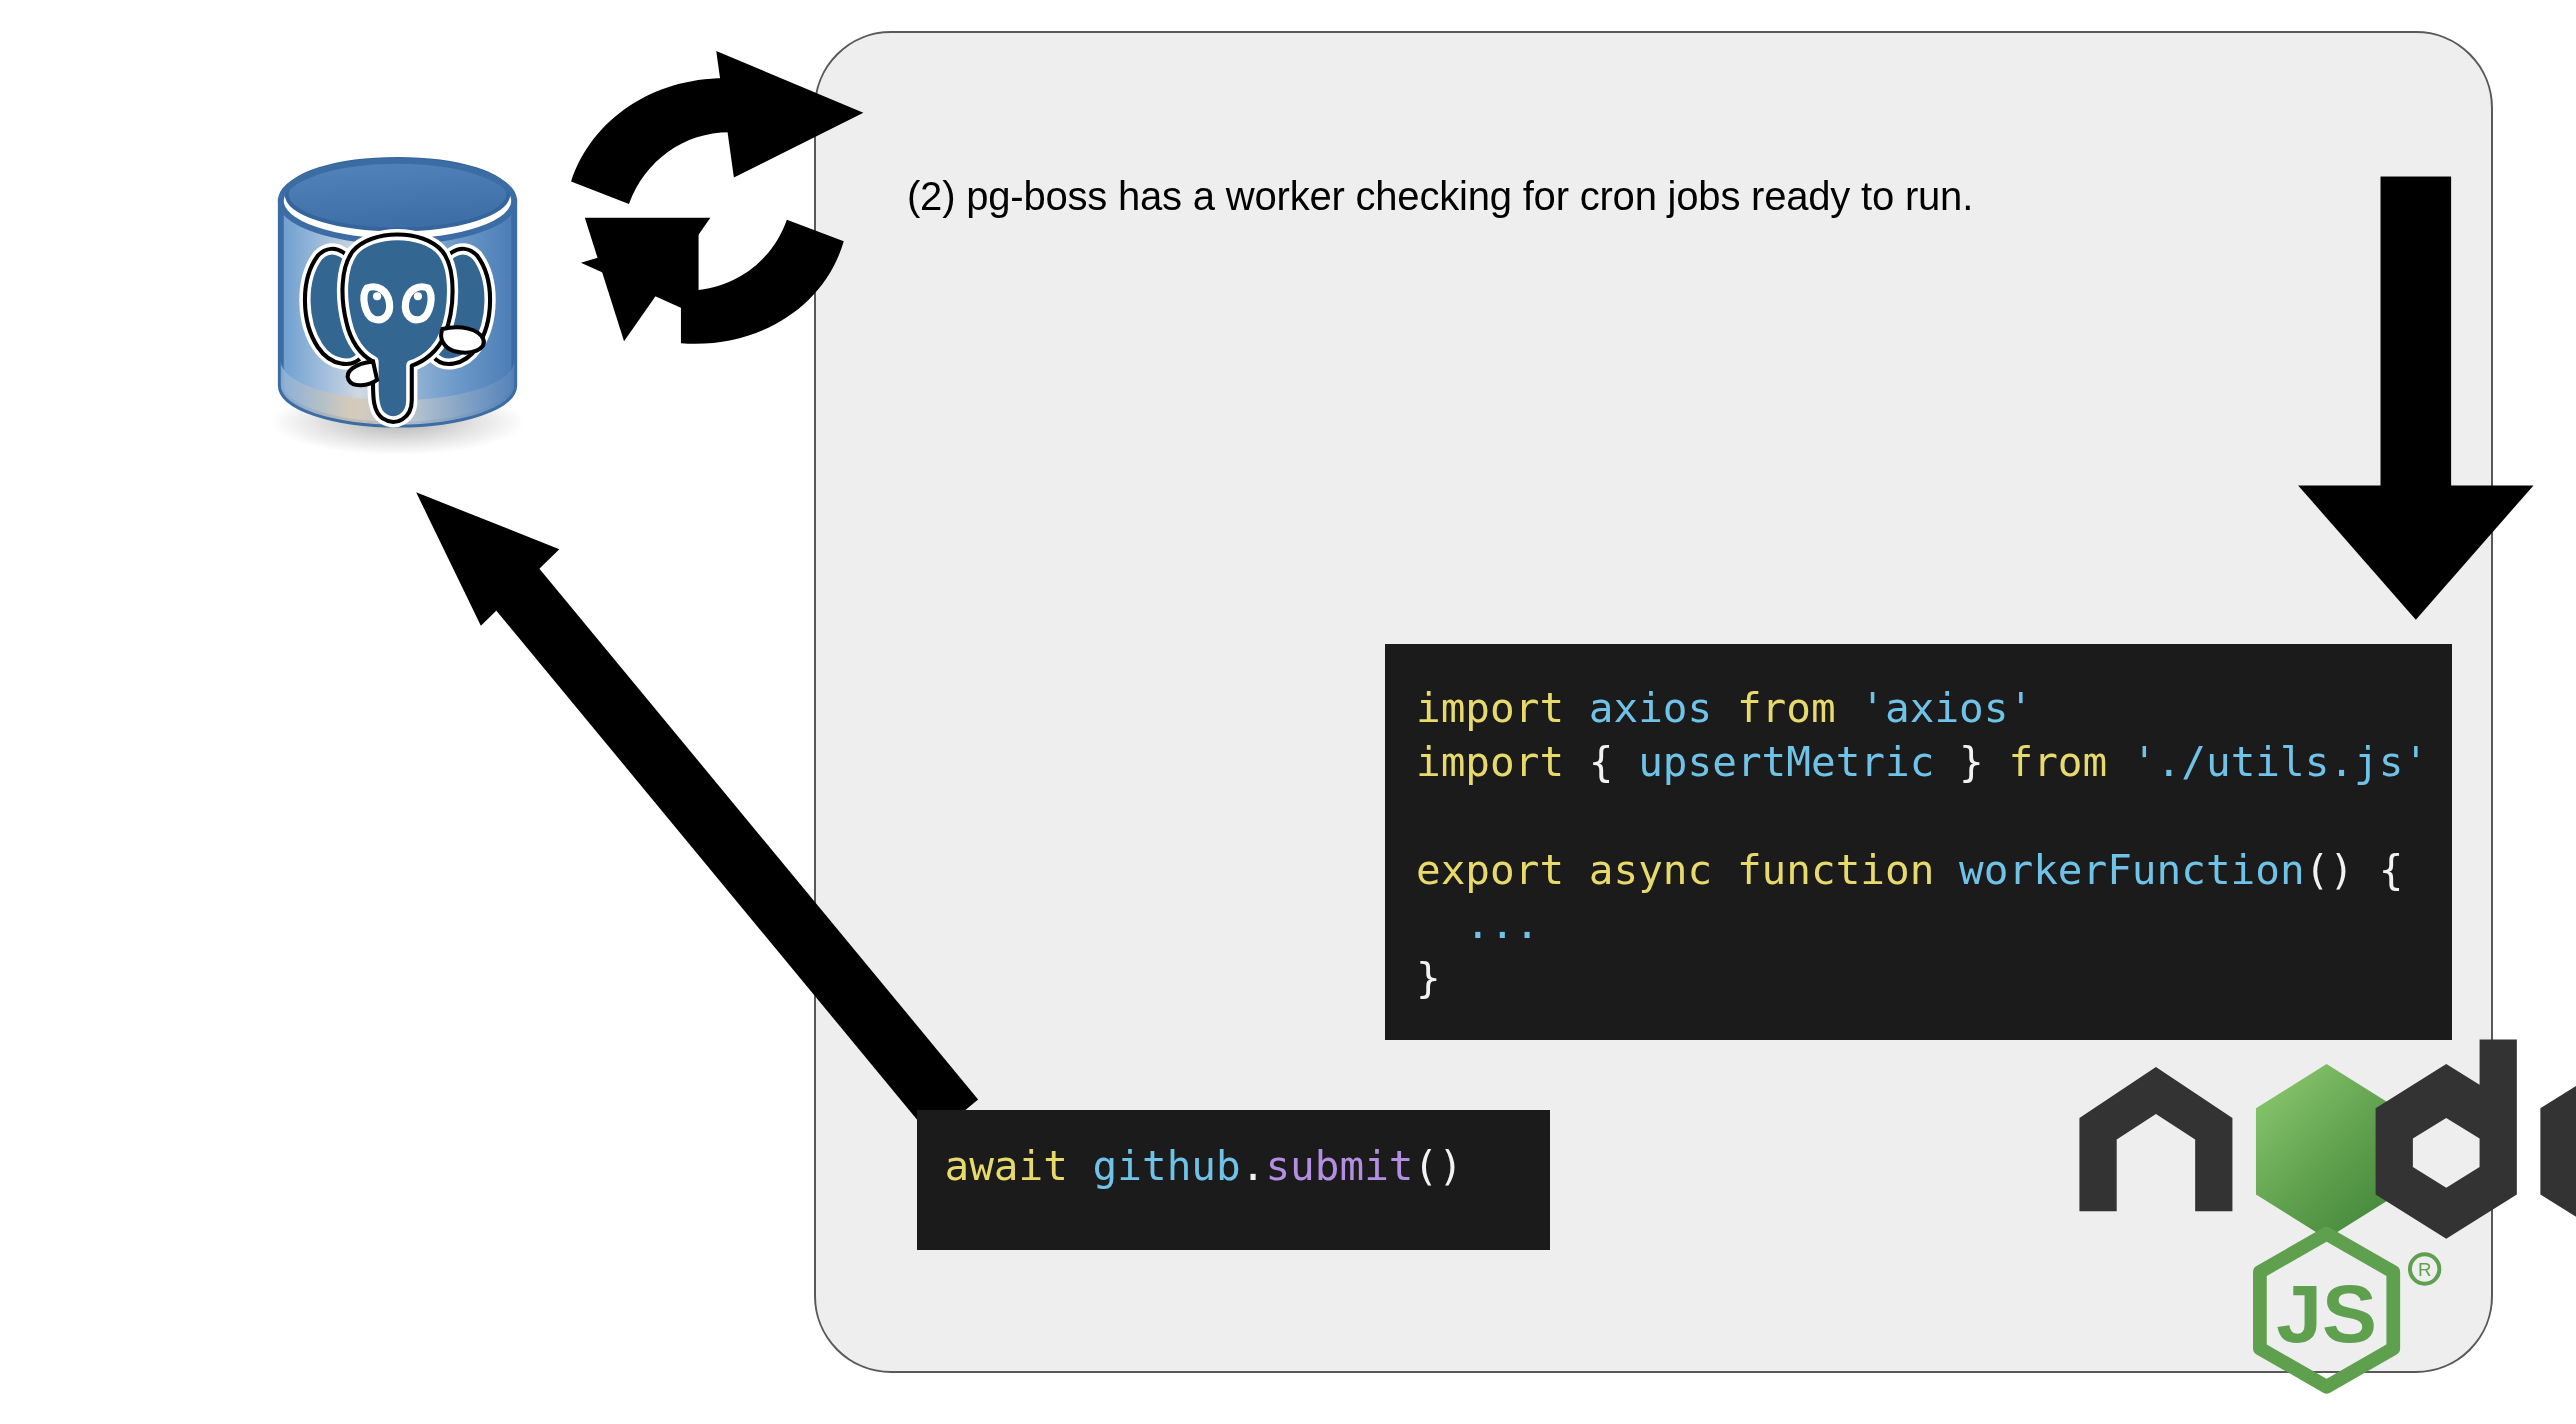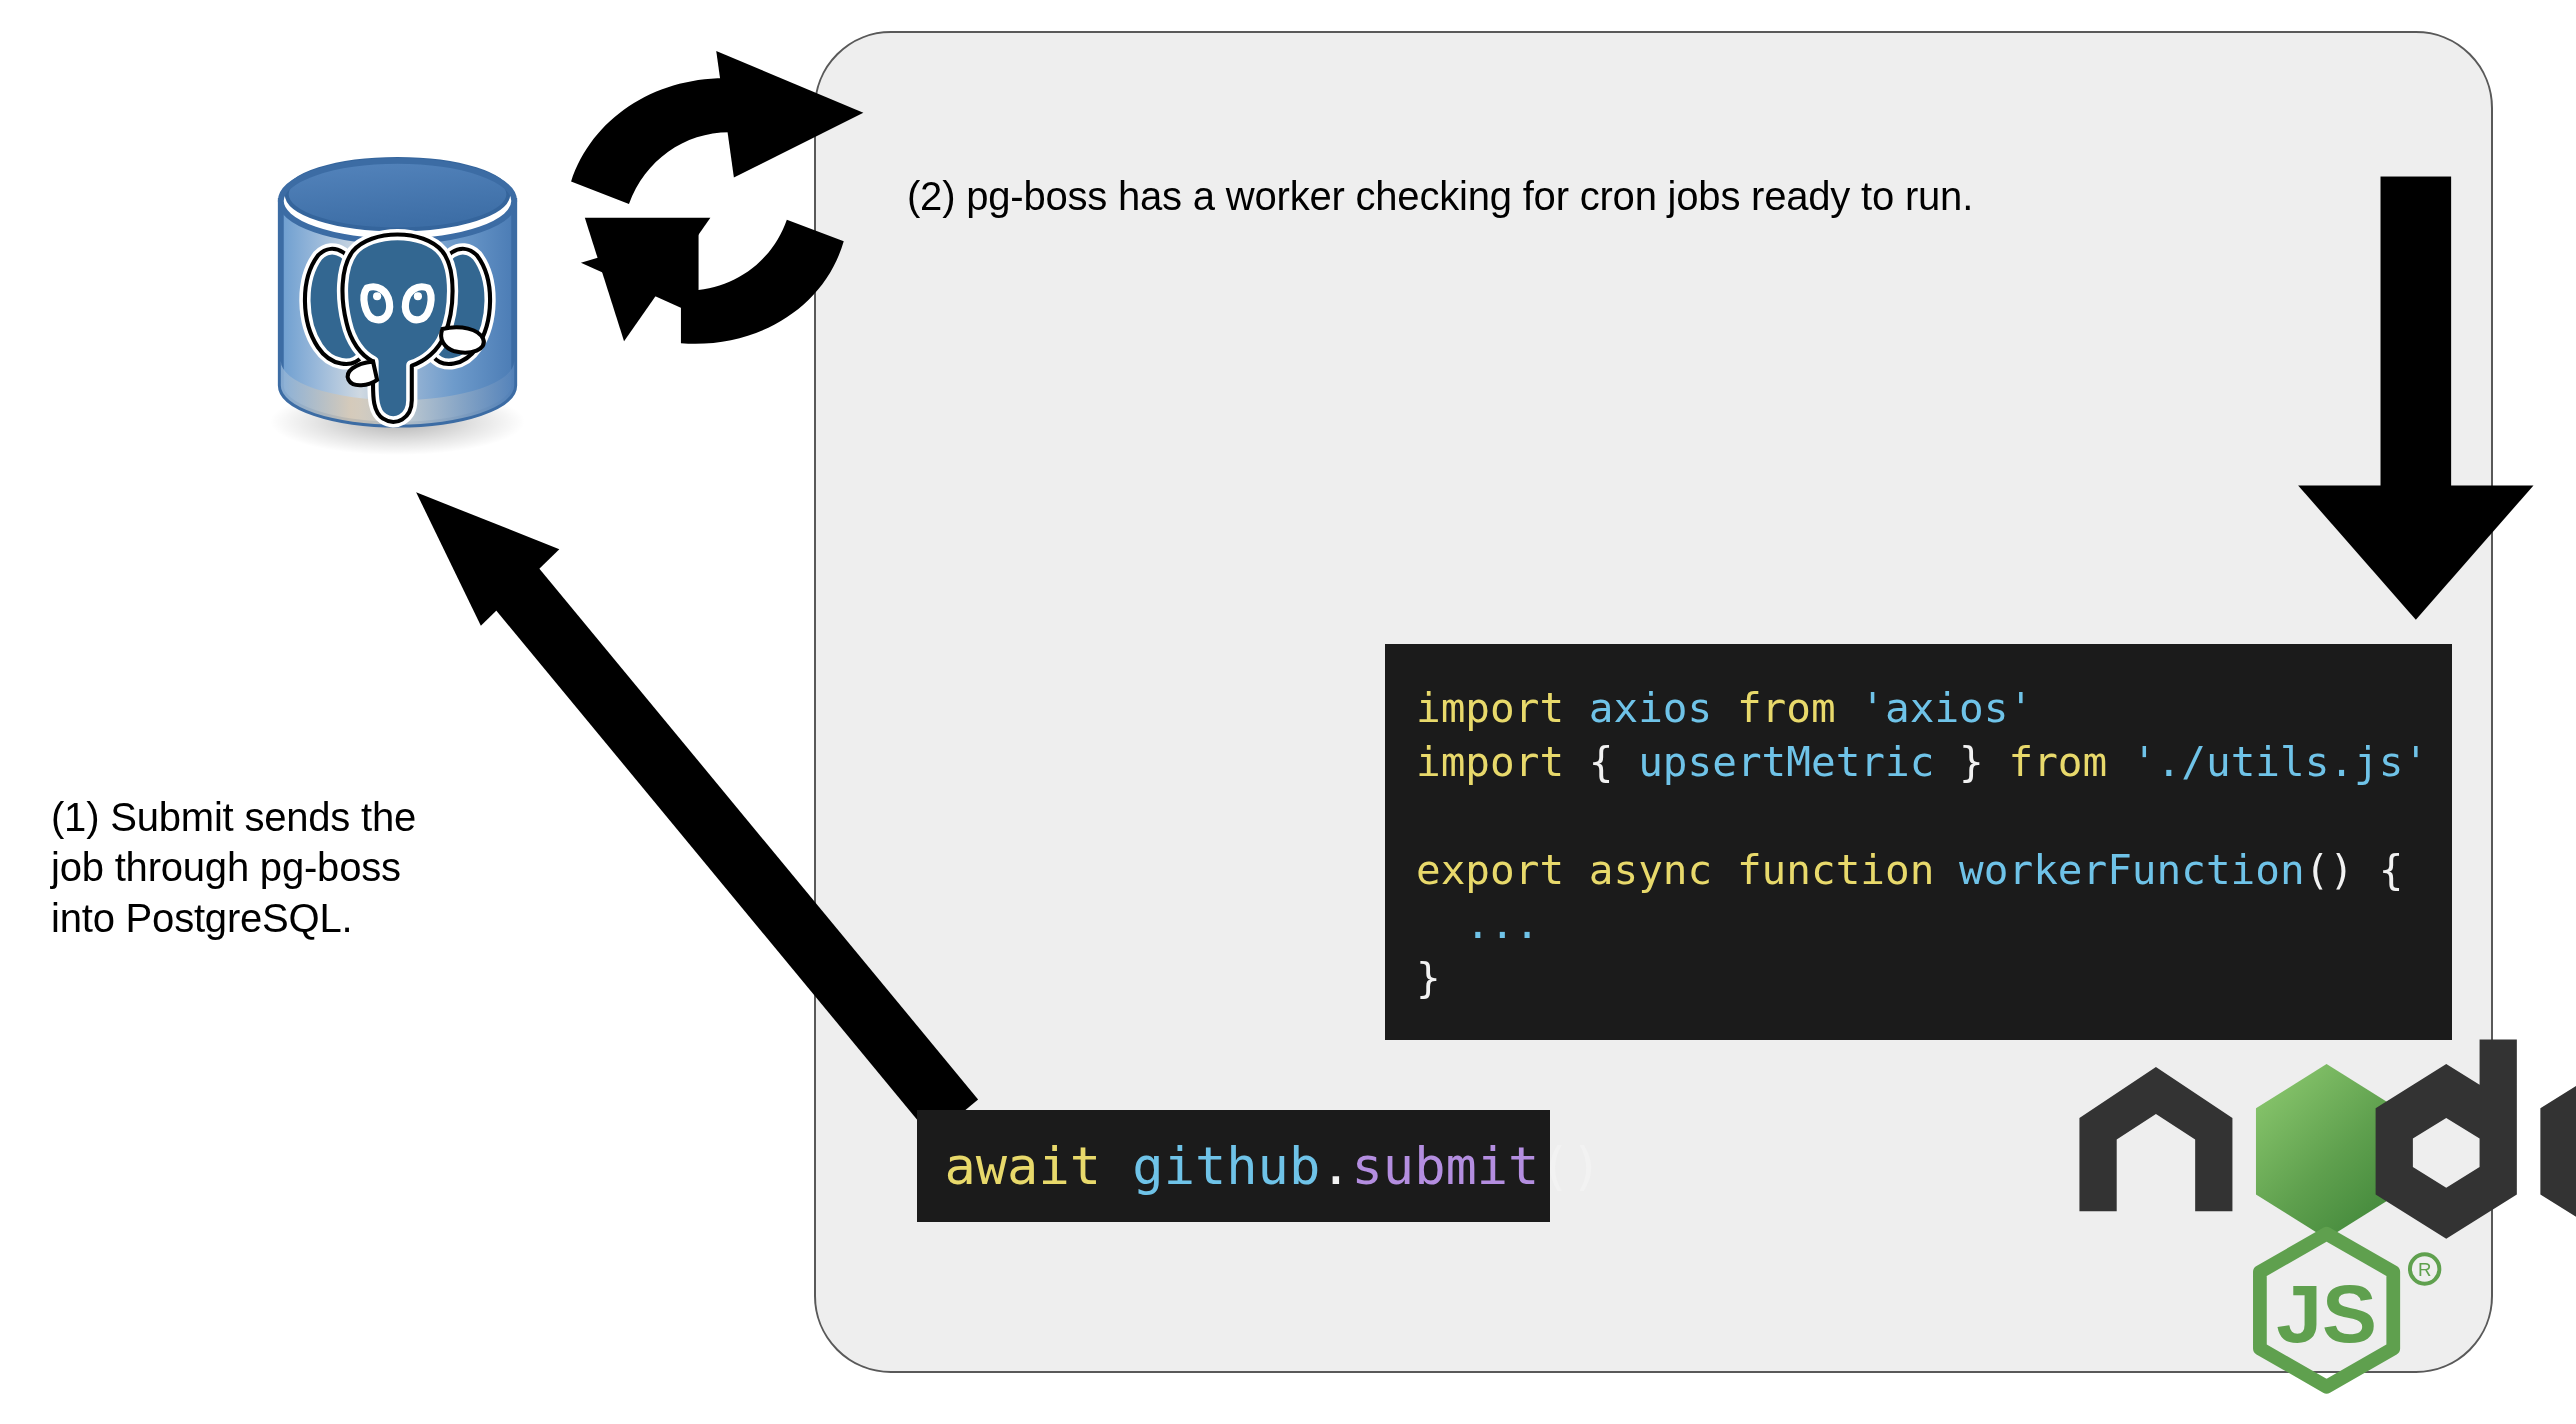--- a/index.html
+++ b/index.html
@@ -59,22 +59,22 @@
     font-size: 41px;
     line-height: 54px;
     padding: 37px 0 0 31px;
     box-sizing: border-box;
     margin-top: 25px;
   }
   #submit-code {
     left: 917px;
     top: 1110px;
     width: 633px;
-    height: 112px;
-    font-size: 52px;
+    height: 140px;
+    font-size: 41px;
     line-height: 112px;
     padding-left: 27.5px;
     box-sizing: border-box;
   }
   .tok-kw    { color: #e8d96b; }
   .tok-id    { color: #6fc3e8; }
   .tok-str   { color: #6fc3e8; }
   .tok-punct { color: #f2f2f2; }
   .tok-fn    { color: #b48ee0; }
   .tok-dots  { color: #6fc3e8; }
@@ -204,23 +204,20 @@
       <circle cx="2678" cy="1155" r="24" fill="#5fa04e"></circle>
 
       <path d="M2372 1258 L2440 1297 L2440 1375 L2372 1414 L2304 1375 L2304 1297 Z" fill="none" stroke="#5fa04e" stroke-width="14" stroke-linejoin="round"></path>
       <text x="2372" y="1368" text-anchor="middle" font-family="'Liberation Sans', sans-serif" font-size="84" font-weight="bold" fill="#5fa04e">JS</text>
 
       <circle cx="2472" cy="1294" r="15" fill="none" stroke="#5fa04e" stroke-width="4"></circle>
       <text x="2472" y="1301" text-anchor="middle" font-family="'Liberation Sans', sans-serif" font-size="19" fill="#5fa04e">R</text>
     </g>
   </svg>
 
-  <div class="anno" id="step1-text">(1) Submit sends the
-job through pg-boss
-into PostgreSQL.</div>
 
   <div class="anno" id="step2-text">(2) pg-boss has a worker checking for cron jobs ready to run.</div>
 
 
   <div class="code-block" id="worker-code"><span class="tok-kw">import</span><span class="tok-punct"> </span><span class="tok-id">axios</span><span class="tok-punct"> </span><span class="tok-kw">from</span><span class="tok-punct"> </span><span class="tok-str">'axios'</span>
 <span class="tok-kw">import</span><span class="tok-punct"> { </span><span class="tok-id">upsertMetric</span><span class="tok-punct"> } </span><span class="tok-kw">from</span><span class="tok-punct"> </span><span class="tok-str">'./utils.js'</span>
 
 <span class="tok-kw">export</span><span class="tok-punct"> </span><span class="tok-kw">async</span><span class="tok-punct"> </span><span class="tok-kw">function</span><span class="tok-punct"> </span><span class="tok-id">workerFunction</span><span class="tok-punct">() {</span>
   <span class="tok-dots">...</span>
 <span class="tok-punct">}</span></div>

